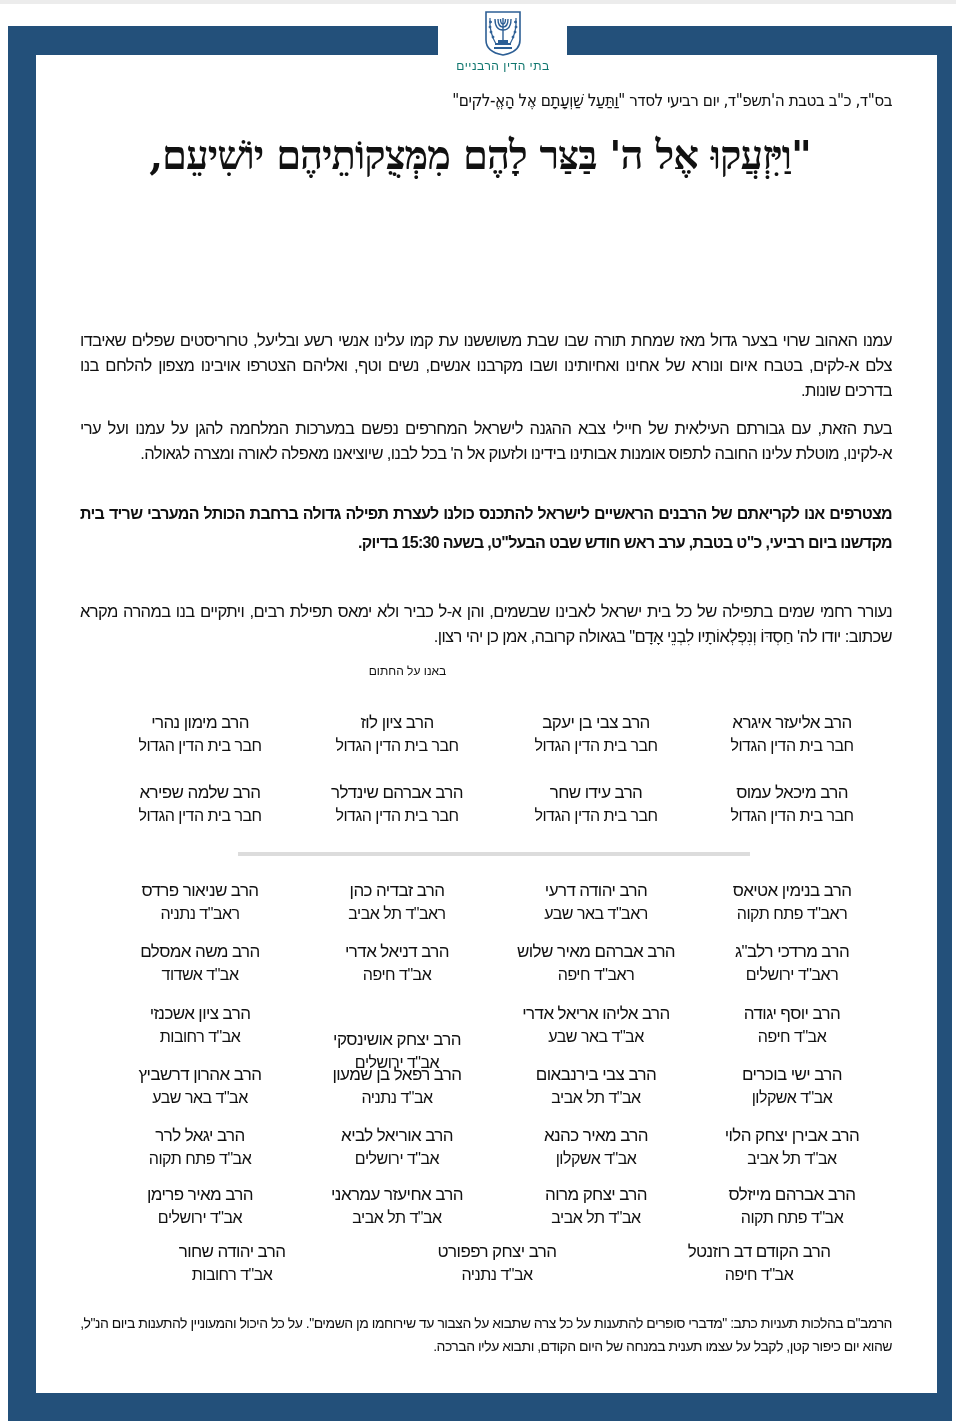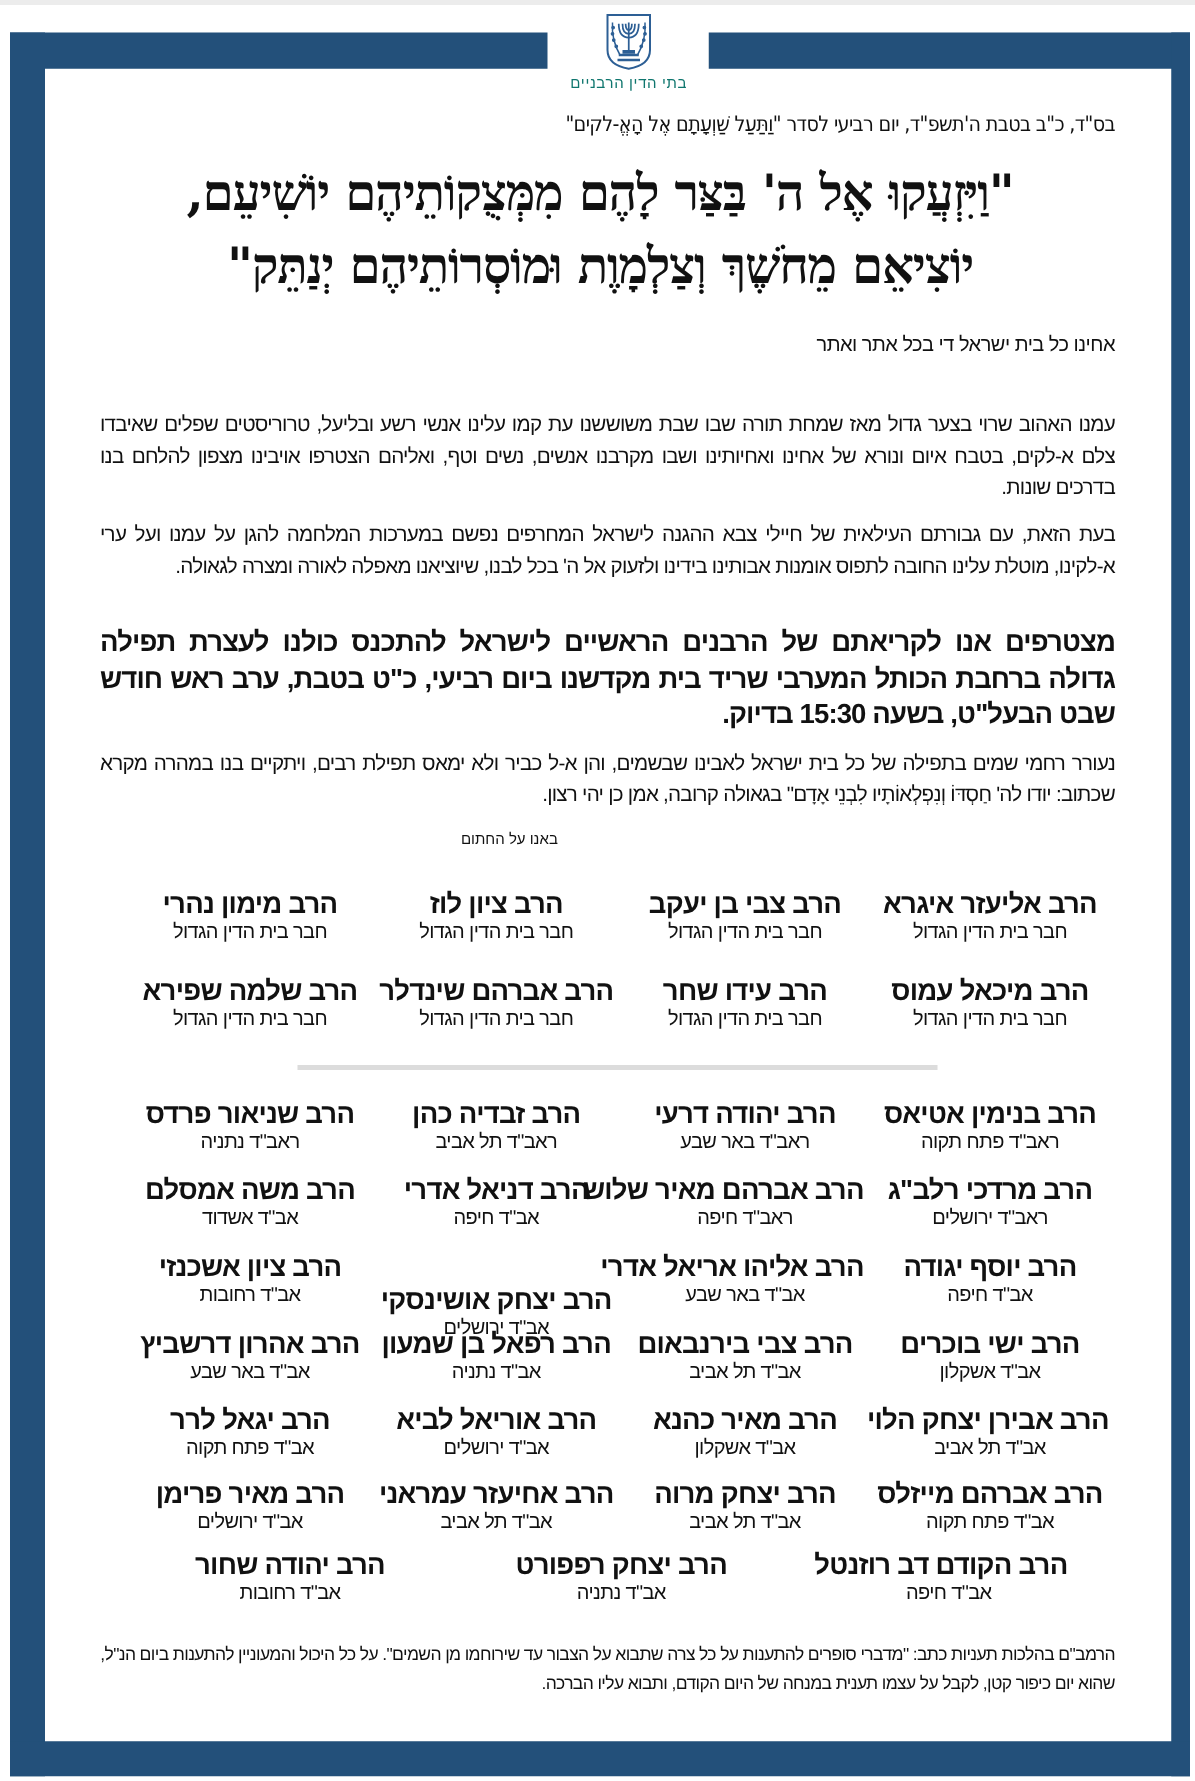--- a/index.html
+++ b/index.html
@@ -21,25 +21,25 @@
   .emblem { width:38px; height:46px; margin:0 auto; display:block; }
   .logo-text { display:block; font-size:12px; color:#0f766e; margin-top:3px; direction:rtl; letter-spacing:0.5px; }
 
   .content { position:absolute; left:80px; width:812px; direction:rtl; text-align:right; }
   .dateline { top:90px; font-size:17px; font-family:"DejaVu Sans Condensed","DejaVu Sans",sans-serif; letter-spacing:-0.5px; }
   .headline { top:126px; left:60px; width:840px; text-align:center; font-family:"DejaVu Serif", serif; font-weight:bold; font-size:40px; line-height:58px; letter-spacing:-1px; }
   .greeting { top:266px; font-size:16px; line-height:22px; letter-spacing:-0.4px; }
   .para { font-size:16.5px; line-height:25px; letter-spacing:-0.6px; text-align:justify; text-align-last:right; }
   .p1 { top:328px; }
   .p2 { top:416px; }
-  .p3 { top:500px; font-weight:bold; font-size:22px; line-height:28.5px; letter-spacing:-0.7px; }
+  .p3 { top:500px; font-weight:bold; font-size:16px; line-height:28.5px; letter-spacing:-0.7px; }
   .p4 { top:599px; }
   .signed { position:absolute; top:664px; left:0; width:815px; text-align:center; font-size:12px; direction:rtl; }
   .sig { position:absolute; width:190px; text-align:center; direction:rtl; }
-  .sig .name { display:block; font-weight:bold; font-size:22px; line-height:24px; letter-spacing:-0.6px; white-space:nowrap; }
+  .sig .name { display:block; font-weight:normal; font-size:17px; line-height:24px; letter-spacing:-0.6px; white-space:nowrap; }
   .sig .title { display:block; font-size:16px; line-height:22px; letter-spacing:-0.5px; white-space:nowrap; }
 
   .divider { position:absolute; left:238px; top:852px; width:512px; height:4px; background:#dcdcdc; }
 
   .footnote { position:absolute; left:60px; top:1312px; width:832px; direction:rtl; text-align:right; font-size:14px; line-height:23px; letter-spacing:-0.5px; }
 </style>
 </head>
 <body>
 
 <div class="topstrip"></div>
@@ -74,25 +74,23 @@
     <rect x="11" y="33" width="16" height="2" fill="#2d5f95"></rect>
     <rect x="10" y="37" width="18" height="2" fill="#2d5f95"></rect>
   </svg>
   <span class="logo-text">בתי הדין הרבניים</span>
 </div>
 
 <div class="content dateline">בס"ד, כ"ב בטבת ה'תשפ"ד, יום רביעי לסדר "וַתַּעַל שַׁוְעָתָם אֶל הָאֱ-לקים"</div>
 
 <div class="content headline">
   <div>"וַיִּזְעֲקוּ אֶל ה' בַּצַּר לָהֶם מִמְּצֻקוֹתֵיהֶם יוֹשִׁיעֵם,</div>
-  <div>יוֹצִיאֵם מֵחֹשֶׁךְ וְצַלְמָוֶת וּמוֹסְרוֹתֵיהֶם יְנַתֵּק"</div>
 </div>
 
 <div class="content greeting">
-  <div>אחינו כל בית ישראל די בכל אתר ואתר</div>
 </div>
 
 <div class="content para p1">עמנו האהוב שרוי בצער גדול מאז שמחת תורה שבו שבת משוששנו עת קמו עלינו אנשי רשע ובליעל, טרוריסטים שפלים שאיבדו צלם א-לקים, בטבח איום ונורא של אחינו ואחיותינו ושבו מקרבנו אנשים, נשים וטף, ואליהם הצטרפו אויבינו מצפון להלחם בנו בדרכים שונות.</div>
 <div class="content para p2">בעת הזאת, עם גבורתם העילאית של חיילי צבא ההגנה לישראל המחרפים נפשם במערכות המלחמה להגן על עמנו ועל ערי א-לקינו, מוטלת עלינו החובה לתפוס אומנות אבותינו בידינו ולזעוק אל ה' בכל לבנו, שיוציאנו מאפלה לאורה ומצרה לגאולה.</div>
 <div class="content para p3">מצטרפים אנו לקריאתם של הרבנים הראשיים לישראל להתכנס כולנו לעצרת תפילה גדולה ברחבת הכותל המערבי שריד בית מקדשנו ביום רביעי, כ"ט בטבת, ערב ראש חודש שבט הבעל"ט, בשעה 15:30 בדיוק.</div>
 <div class="content para p4">נעורר רחמי שמים בתפילה של כל בית ישראל לאבינו שבשמים, והן א-ל כביר ולא ימאס תפילת רבים, ויתקיים בנו במהרה מקרא שכתוב: יודו לה' חַסְדּוֹ וְנִפְלְאוֹתָיו לִבְנֵי אָדָם" בגאולה קרובה, אמן כן יהי רצון.</div>
 
 <div class="signed">באנו על החתום</div>
 
 <div class="sig" style="left:697px; top:711px;">

